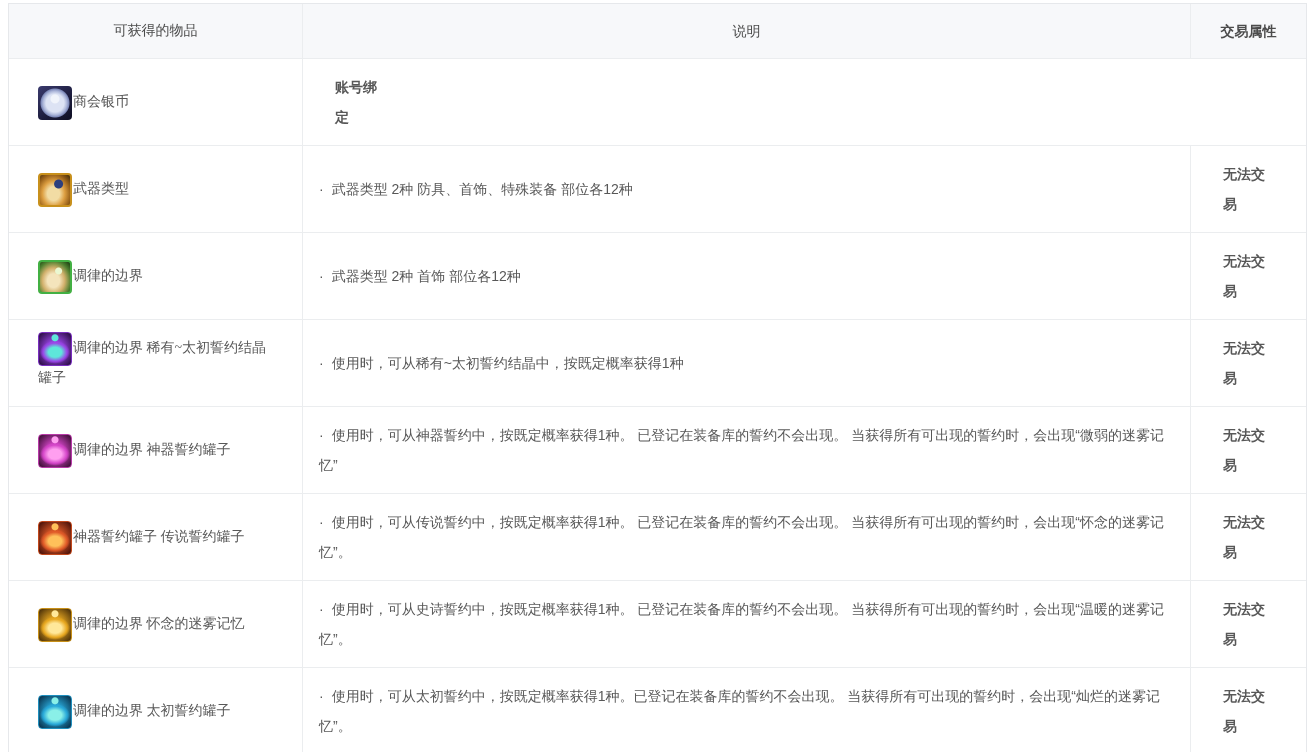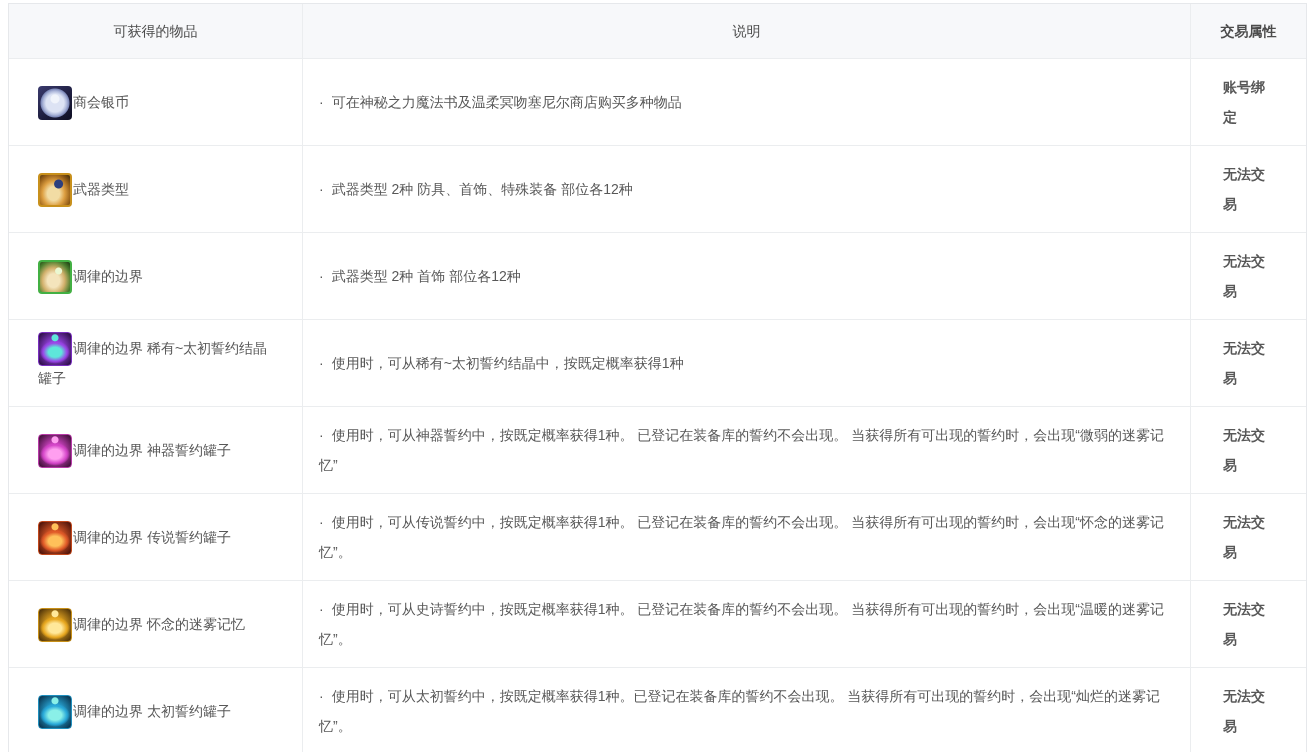--- a/index.html
+++ b/index.html
@@ -9,21 +9,21 @@
     -webkit-font-smoothing:antialiased;
   }
   .table{
     position:absolute;left:8px;top:3px;width:1299px;
     border:1px solid #e6e8eb;box-sizing:border-box;background:#ffffff;
   }
   .tr{display:flex;height:86px;}
   .tr + .tr{border-top:1px solid #ebedef;}
   .tr.thead{height:54px;background:#f7f8fa;}
   .td{box-sizing:border-box;display:flex;align-items:center;min-width:0;}
-  .c1{width:294px;border-right:1px solid #ebedef;padding:0 34px 0 29px;}
+  .c1{width:294px;border-right:1px solid #ebedef;padding:0 34px 0 29px;font-family:Liberation Serif, serif;}
   .c2{width:888px;border-right:1px solid #ebedef;padding:0 24px 0 16px;}
   .c3{width:115px;padding:0 30px 0 32px;font-weight:bold;}
   .thead .td{justify-content:center;padding:0;}
   .thead .cb{color:#4c4c4c;}
   .cb{font-size:14px;line-height:30px;color:#585858;word-break:break-all;}
   .bullet{display:inline;margin-right:8px;color:#585858;}
 
   
   .icon{
     width:34px;height:34px;display:inline-block;vertical-align:middle;
@@ -74,23 +74,20 @@
     </div>
     <div class="td c3">
       <div class="cb">交易属性</div>
     </div>
   </div>
 
   <div class="tr">
     <div class="td c1">
       <div class="cb"><span class="icon icon-coin"></span><span>商会银币</span></div>
     </div>
-    <div class="td c2">
-      <div class="cb"><span class="bullet">·</span><span>可在神秘之力魔法书及温柔冥吻塞尼尔商店购买多种物品</span></div>
-    </div>
     <div class="td c3">
       <div class="cb">账号绑定</div>
     </div>
   </div>
 
   <div class="tr">
     <div class="td c1">
       <div class="cb"><span class="icon icon-epic-equip"></span><span>武器类型</span></div>
     </div>
     <div class="td c2">
@@ -132,21 +129,21 @@
     <div class="td c2">
       <div class="cb"><span class="bullet">·</span><span>使用时，可从神器誓约中，按既定概率获得1种。 已登记在装备库的誓约不会出现。 当获得所有可出现的誓约时，会出现“微弱的迷雾记忆”</span></div>
     </div>
     <div class="td c3">
       <div class="cb">无法交易</div>
     </div>
   </div>
 
   <div class="tr">
     <div class="td c1">
-      <div class="cb"><span class="icon jar jar-legend"></span><span>调律的边界 传说誓约罐子</span></div>
+      <div class="cb"><span class="icon jar jar-legend"></span><span>神器誓约罐子 传说誓约罐子</span></div>
     </div>
     <div class="td c2">
       <div class="cb"><span class="bullet">·</span><span>使用时，可从传说誓约中，按既定概率获得1种。 已登记在装备库的誓约不会出现。 当获得所有可出现的誓约时，会出现“怀念的迷雾记忆”。</span></div>
     </div>
     <div class="td c3">
       <div class="cb">无法交易</div>
     </div>
   </div>
 
   <div class="tr">

